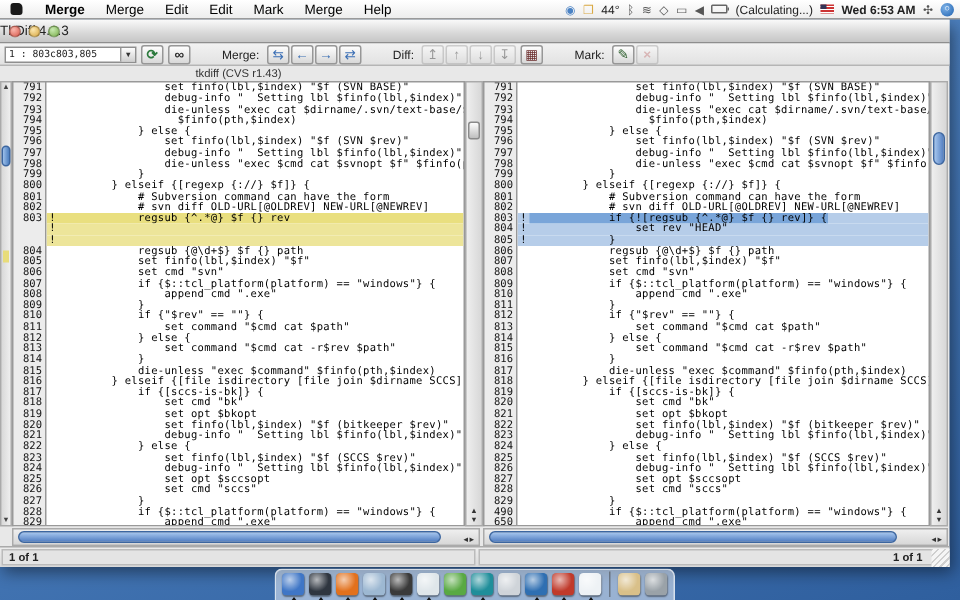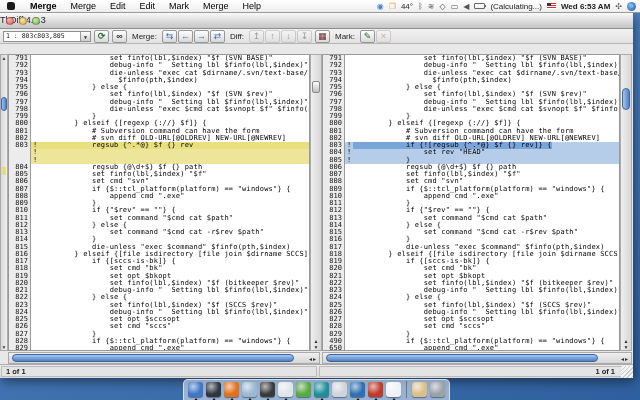--- a/index.html
+++ b/index.html
@@ -44,21 +44,21 @@
     display:flex; align-items:center; gap:3px; padding:0 3px; font-size:8px; color:#222; }
   #combo { width:88px; height:11px; background:#fff; border:1px solid #8f8f8f;
     display:flex; align-items:center; font-family:"DejaVu Sans Mono",monospace;
     font-size:6.5px; padding-left:2px; }
   #combo .arrowbox { margin-left:auto; width:10px; height:100%;
     background:linear-gradient(#fdfdfd,#cfcfcf); border-left:1px solid #999;
     font-size:5px; text-align:center; line-height:10px; color:#333; }
   .tbtn { min-width:15px; height:13px; background:linear-gradient(#fefefe,#d8d8d8);
     border:1px solid #979797; border-radius:2px; display:flex; align-items:center;
     justify-content:center; font-size:9px; line-height:1; padding:0 1px; }
-  .tlabel { margin:0 2px 0 2px; }
+  .tlabel { margin:0 2px 0 18px; }
   .dim { opacity:.4; }
   .grp { display:flex; gap:1px; }
 
   
   .phead { position:absolute; top:31px; height:10px; font-size:7.5px; color:#333;
     text-align:center; line-height:10px; }
   #phead-l { left:0; width:318px; }
   #phead-r { left:318px; width:315px; }
 
   
@@ -220,20 +220,21 @@
       <span class="grp">
         <span class="tbtn">
             <span style="color:#2a5c2a">✎</span>
           </span>
         <span class="tbtn dim">
             <span style="color:#c06a6a;font-weight:bold">×</span>
           </span>
       </span>
     </div>
 
+    <div class="phead" id="phead-l">tkdiff (CVS r1.43)</div>
 
     <div id="mapstrip">
       <span class="stripArrow" id="map-up">▲</span>
       <span class="stripArrow" id="map-dn">▼</span>
       <span id="map-diffmark"></span>
       <span id="map-thumb"></span>
     </div>
 
     <div class="pane" id="pane-l">
       <div class="gutter" id="gutter-l">

